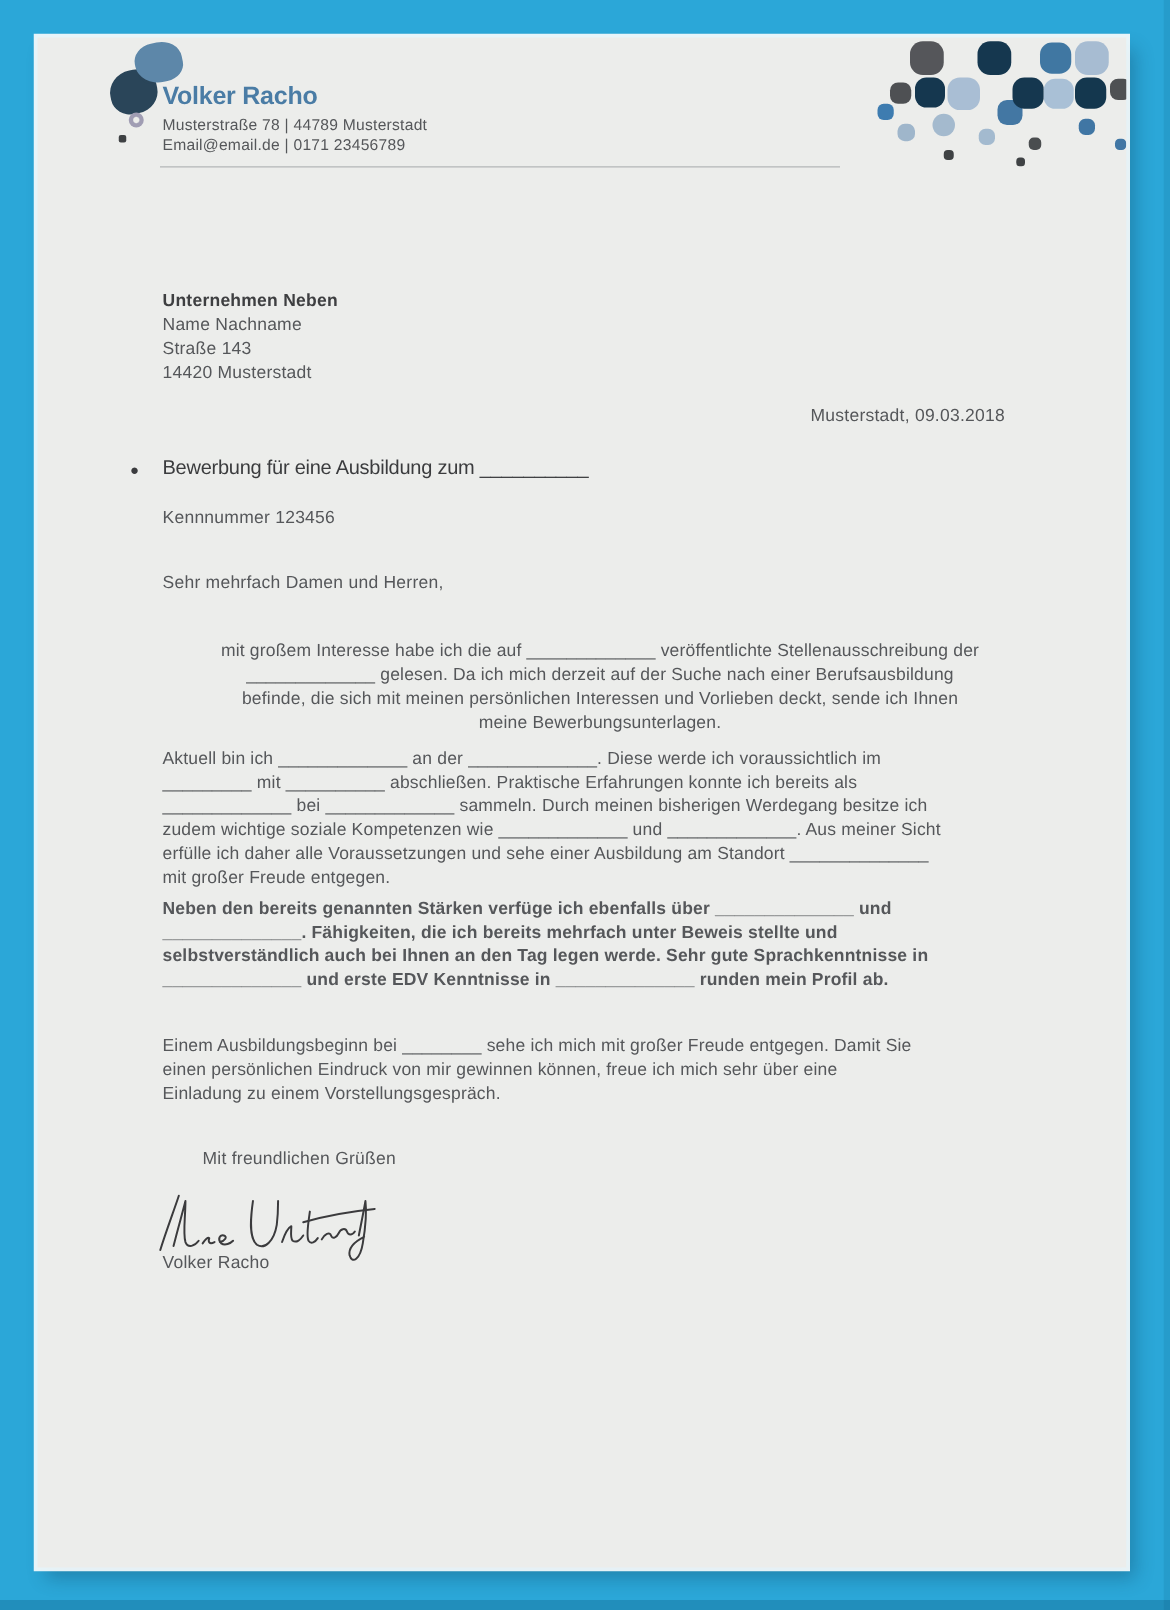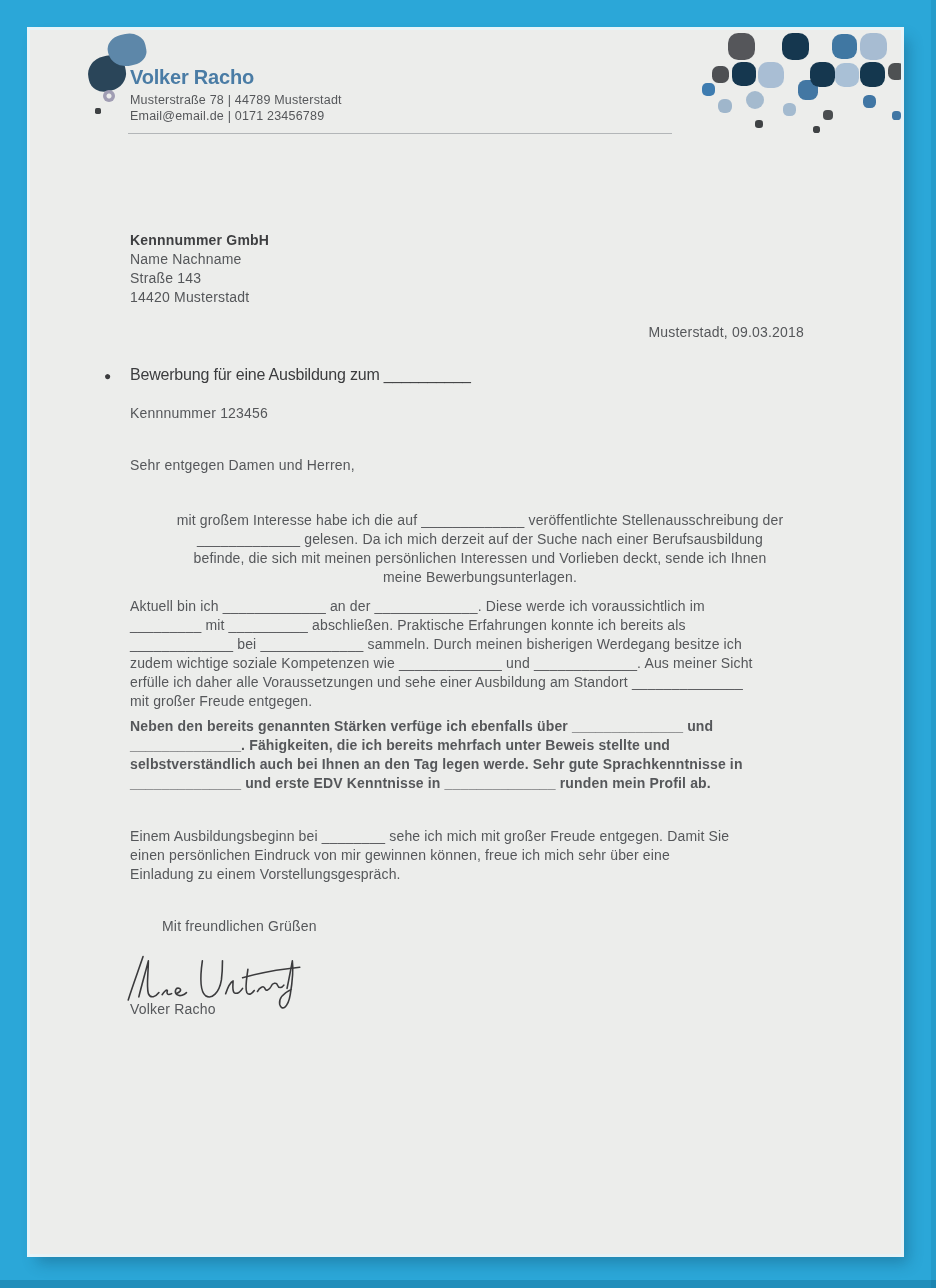--- a/index.html
+++ b/index.html
@@ -108,33 +108,33 @@
     <div class="donut"></div>
     <div class="speck"></div>
   </div>
 
   <div class="sender-name">Volker Racho</div>
   <div class="sender-line l1">Musterstraße 78   |   44789 Musterstadt</div>
   <div class="sender-line l2">Email@email.de   |   0171 23456789</div>
   <div class="header-rule"></div>
 
   <div class="recipient">
-    <div class="r-company">Kennnummer GmbH</div>
+    <div class="r-company">Unternehmen Neben</div>
     <div>Name Nachname</div>
     <div>Straße 143</div>
     <div>14420 Musterstadt</div>
   </div>
 
   <div class="date">Musterstadt, 09.03.2018</div>
 
   <span class="bullet">●</span>
   <div class="subject">Bewerbung für eine Ausbildung zum __________</div>
   <div class="kenn">Kennnummer 123456</div>
 
-  <div class="salutation">Sehr entgegen Damen und Herren,</div>
+  <div class="salutation">Sehr mehrfach Damen und Herren,</div>
 
   <p class="para p1">mit großem Interesse habe ich die auf _____________ veröffentlichte Stellenausschreibung der
 _____________ gelesen. Da ich mich derzeit auf der Suche nach einer Berufsausbildung
 befinde, die sich mit meinen persönlichen Interessen und Vorlieben deckt, sende ich Ihnen
 meine Bewerbungsunterlagen.</p>
   <p class="para p2">Aktuell bin ich _____________ an der _____________. Diese werde ich voraussichtlich im
 _________ mit __________ abschließen. Praktische Erfahrungen konnte ich bereits als
 _____________ bei _____________ sammeln. Durch meinen bisherigen Werdegang besitze ich
 zudem wichtige soziale Kompetenzen wie _____________ und _____________. Aus meiner Sicht
 erfülle ich daher alle Voraussetzungen und sehe einer Ausbildung am Standort ______________

